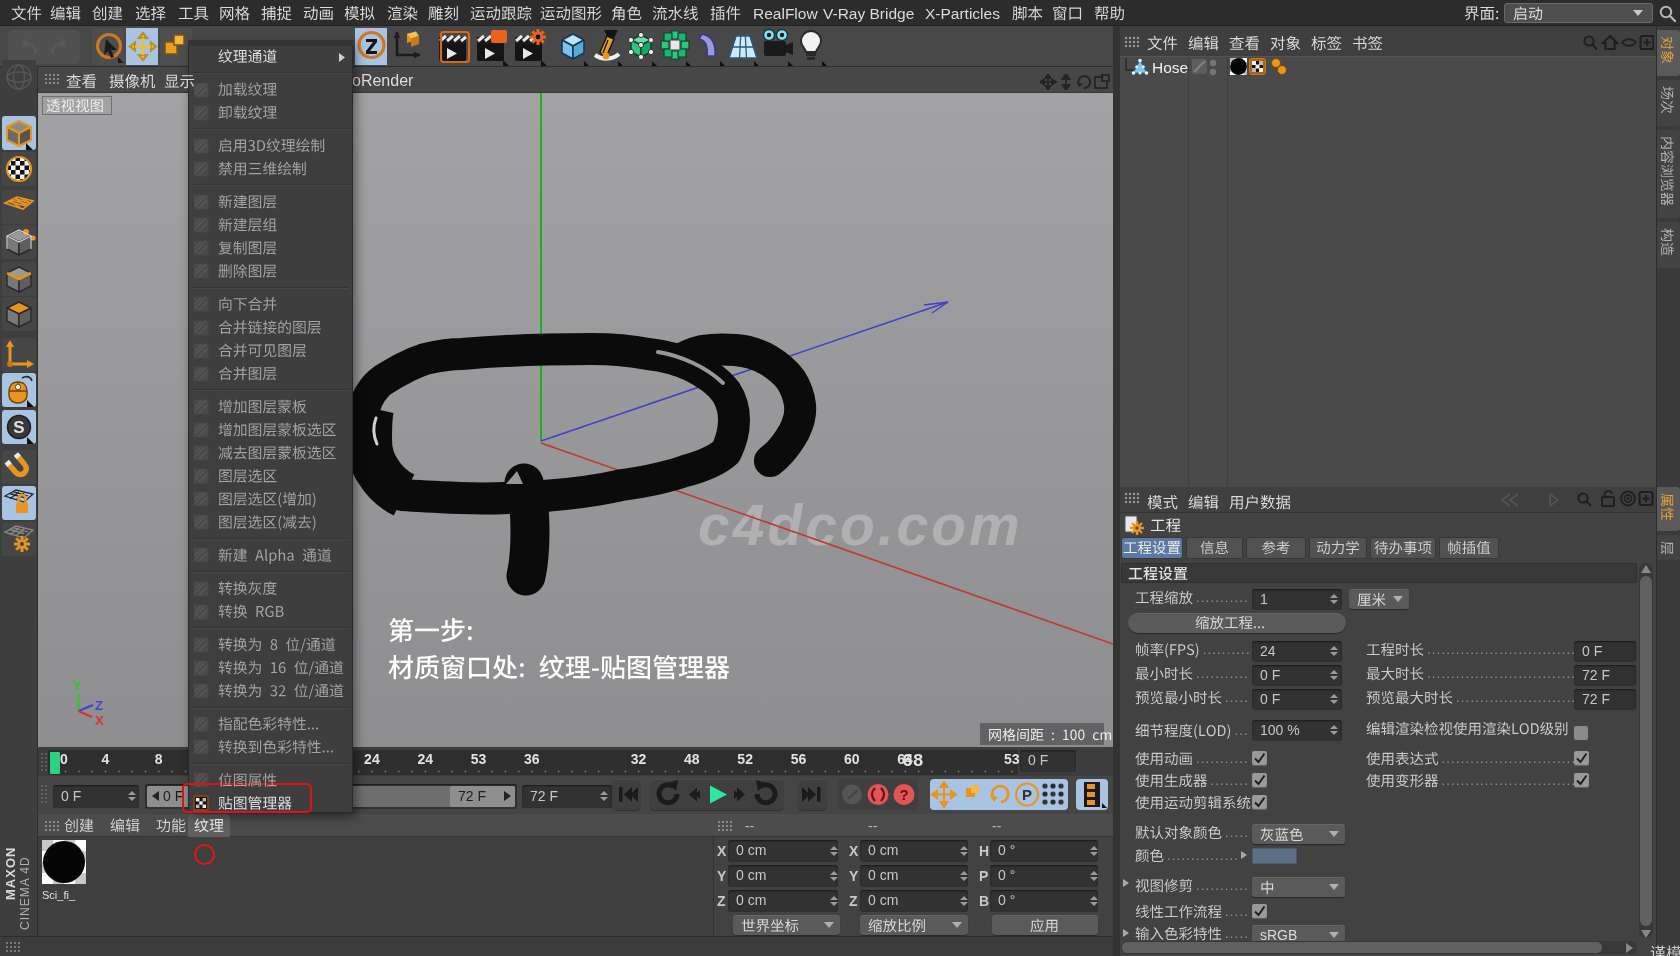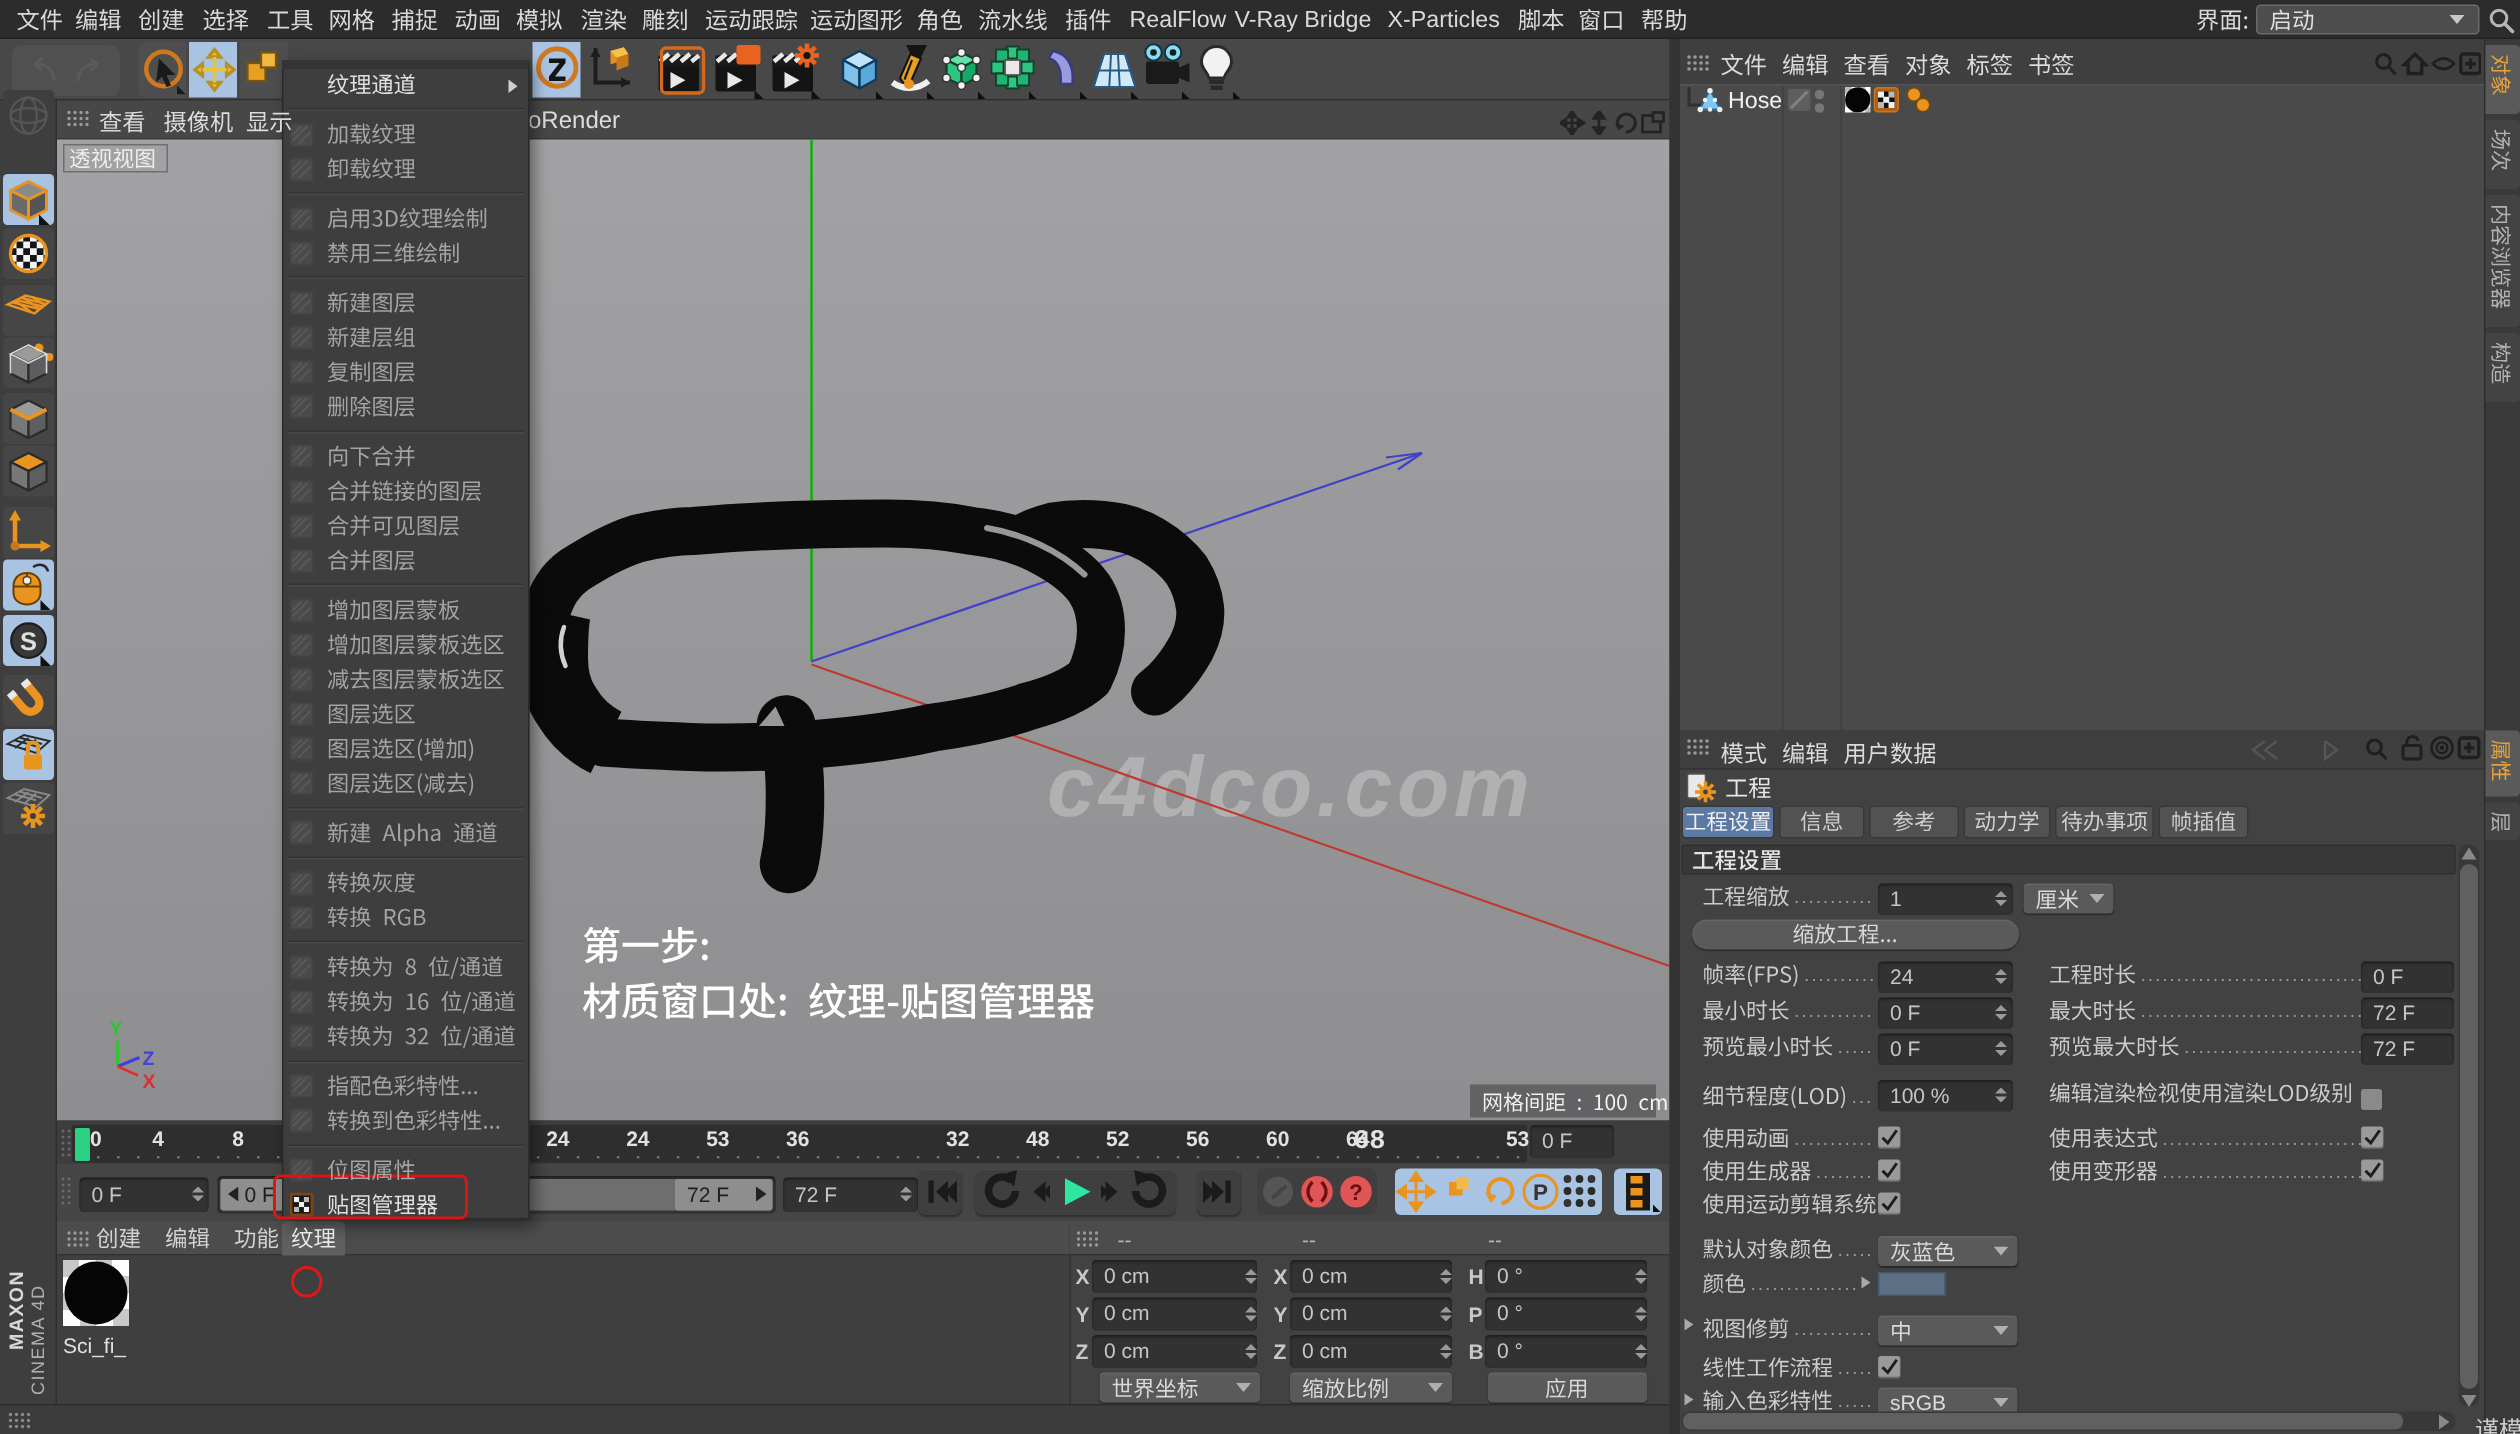--- a/index.html
+++ b/index.html
@@ -615,21 +615,21 @@
       <circle cx="6" cy="10" r="1.1"></circle>
       <circle cx="10" cy="10" r="1.1"></circle>
       <circle cx="14" cy="10" r="1.1"></circle>
     </g>
   </svg>
 <div style="position:absolute;left:188px;top:814px;width:42px;height:23px;background:#5f5f5f;border-radius:4px 4px 0 0;"></div>
 <div style="position:absolute;left:42px;top:840px;width:44px;height:44px;background:conic-gradient(#fff 0 25%,#c8c8c8 0 50%,#fff 0 75%,#c8c8c8 0);background-size:22px 22px;"></div>
 <svg style="position:absolute;left:42px;top:840px;" width="44" height="44" viewBox="0 0 44 44">
     <circle cx="22" cy="22" r="21" fill="#050505"></circle>
   </svg>
-<div style="position:absolute;left:42px;top:889px;font-size:14px;color:#e0e0e0;font-family:'Liberation Sans',sans-serif;white-space:nowrap;">Sci_fi_</div>
+<div style="position:absolute;left:42px;top:889px;font-size:11px;color:#e0e0e0;font-family:'Liberation Sans',sans-serif;white-space:nowrap;">Sci_fi_</div>
 <div style="position:absolute;left:194px;top:844px;width:21px;height:21px;border:2.2px solid #e01818;border-radius:50%;"></div>
 <div style="position:absolute;left:3px;top:900px;font-size:13px;color:#d8d8d8;font-family:'Liberation Sans',sans-serif;white-space:nowrap;font-weight:bold;transform:rotate(-90deg);transform-origin:0 0;letter-spacing:1px;">MAXON</div>
 <div style="position:absolute;left:18px;top:930px;font-size:12px;color:#b0b0b0;font-family:'Liberation Sans',sans-serif;white-space:nowrap;transform:rotate(-90deg);transform-origin:0 0;letter-spacing:1px;">CINEMA 4D</div>
 <div style="position:absolute;left:713px;top:814px;width:400px;height:122px;background:#424242;border-left:1px solid #333;"></div>
 <div style="position:absolute;left:713px;top:814px;width:400px;height:23px;background:#4c4c4c;border-bottom:1px solid #333;"></div>
 <svg style="position:absolute;left:717px;top:820px;" width="16" height="12" viewBox="0 0 16 12">
     <g fill="#9a9a9a">
       <circle cx="2" cy="2" r="1.1"></circle>
       <circle cx="6" cy="2" r="1.1"></circle>
       <circle cx="10" cy="2" r="1.1"></circle>

